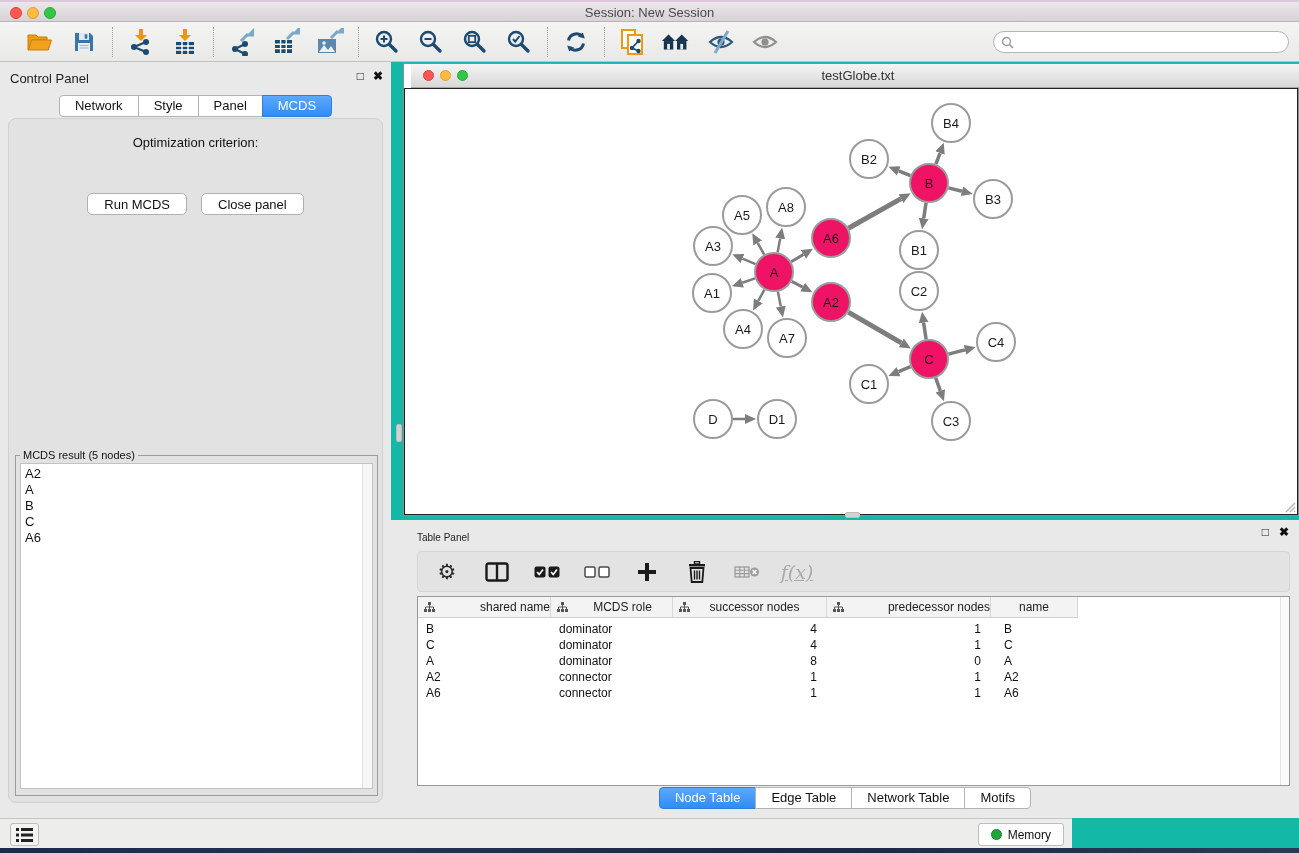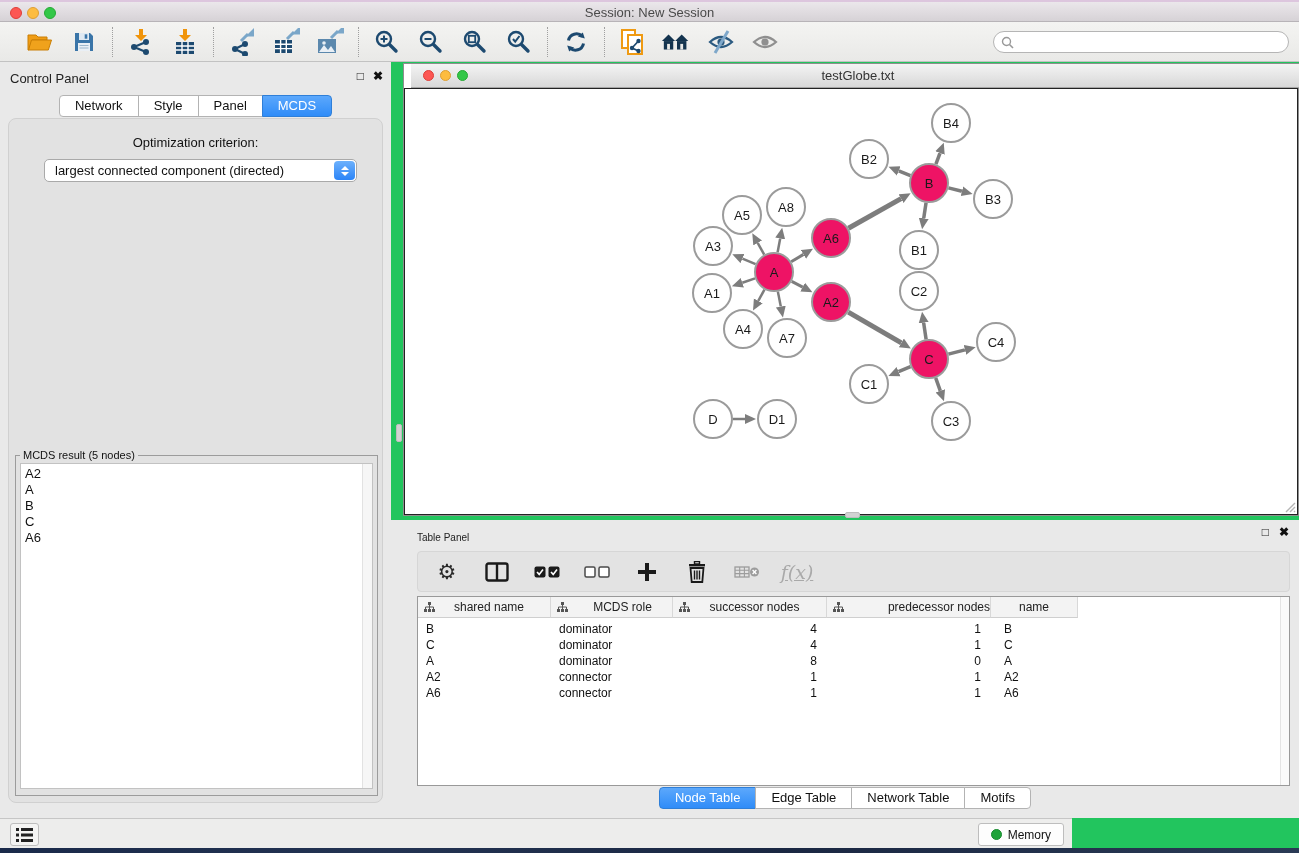--- a/index.html
+++ b/index.html
@@ -1,17 +1,17 @@
 <!DOCTYPE html>
 <html><head>
 <meta charset="utf-8">
 <style>
   html,body{margin:0;padding:0;background:#16233f;}
   *{box-sizing:border-box;font-family:"Liberation Sans",sans-serif;}
-  .screen{position:relative;width:1299px;height:853px;background:#22c55e;overflow:hidden;}
+  .screen{position:relative;width:1299px;height:853px;background:#14b8a6;overflow:hidden;}
 
   
   .titlebar{position:absolute;left:0;top:0;width:1299px;height:22px;
     background:linear-gradient(#ebe7eb,#d6d2d6);border-top:2px solid #ddc6de;border-bottom:1px solid #b8b4b8;}
   .tl{position:absolute;top:5px;width:12px;height:12px;border-radius:50%;}
   .tl.red{left:10px;background:#fc5753;border:1px solid #df3e38;}
   .tl.yellow{left:27px;background:#fdbc40;border:1px solid #de9f34;}
   .tl.green{left:44px;background:#33c748;border:1px solid #27aa35;}
   .titlebar .title{position:absolute;left:0;right:0;top:3px;text-align:center;font-size:13px;color:#4a4a4a;}
 
@@ -278,26 +278,23 @@
       <span class="close-glyph">✖</span>
     </div>
     <div class="cp-tabs">
       <div class="tab first">Network</div>
       <div class="tab">Style</div>
       <div class="tab">Panel</div>
       <div class="tab last active">MCDS</div>
     </div>
     <div class="cp-pane">
       <div class="opt-label">Optimization criterion:</div>
-      <div class="dropdown">
-        <span>largest connected component (directed)</span>
-        <span class="dd-stepper">
-            <span class="chev-up"></span>
-            <span class="chev-dn"></span>
-          </span>
+      <div class="cp-btnrow">
+        <button class="btn">Run MCDS</button>
+        <button class="btn">Close panel</button>
       </div>
       <fieldset class="result-fs">
         <legend>MCDS result (5 nodes)</legend>
         <div class="result-list" id="result-list">
           <div class="result-item">A2</div>
             <div class="result-item">A</div>
             <div class="result-item">B</div>
             <div class="result-item">C</div>
             <div class="result-item">A6</div>
             <div class="scroll-track"></div>
@@ -441,21 +438,21 @@
             <circle cx="20.5" cy="8" r="4.5" fill="#9c9c9c"></circle>
             <path d="M18.6 6.1l3.8 3.8M22.4 6.1l-3.8 3.8" stroke="#fff" stroke-width="1.4"></path>
           </svg>
       </div>
       <div class="tbi">
           <span class="fx">f(x)</span>
         </div>
     </div>
     <div class="ttable">
       <div class="thead" id="table-head">
-          <div class="th" style="width: 133px;">
+          <div class="th" style="width: 133px; justify-content: flex-end;">
             <svg class="tree-ic" width="11" height="11" viewBox="0 0 11 11">
               <rect x="4" y="0" width="3" height="3" fill="#555"></rect>
               <rect x="0" y="7" width="3" height="3" fill="#555"></rect>
               <rect x="4" y="7" width="3" height="3" fill="#555"></rect>
               <rect x="8" y="7" width="3" height="3" fill="#555"></rect>
               <path d="M5.5 3v2M1.5 7V5h8v2M5.5 5v2" stroke="#555" fill="none"></path>
             </svg>
             <span style="margin-left:10px">shared name</span>
           </div>
           <div class="th" style="width: 122px;">

